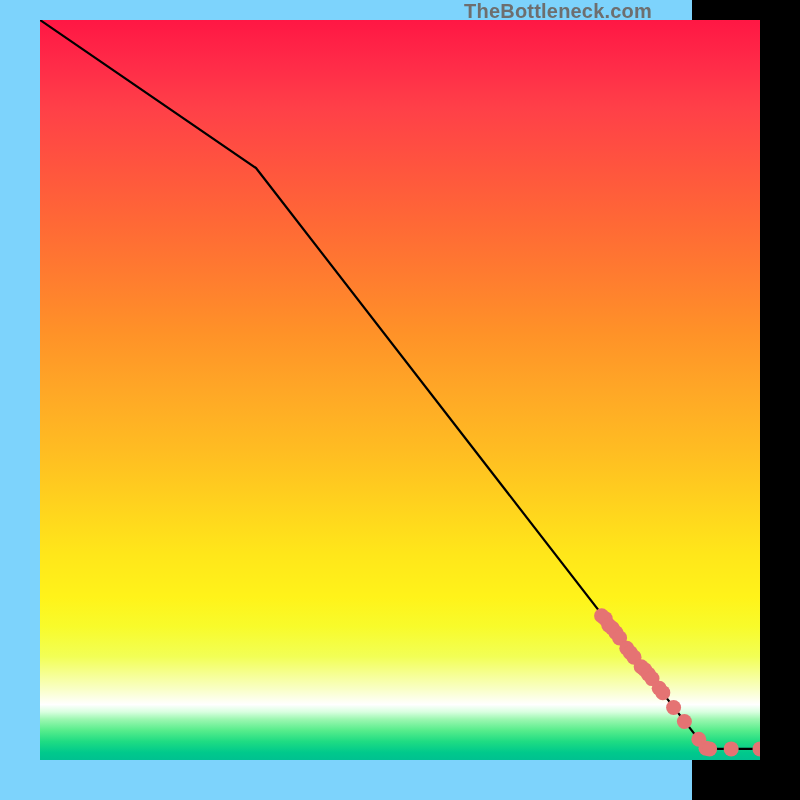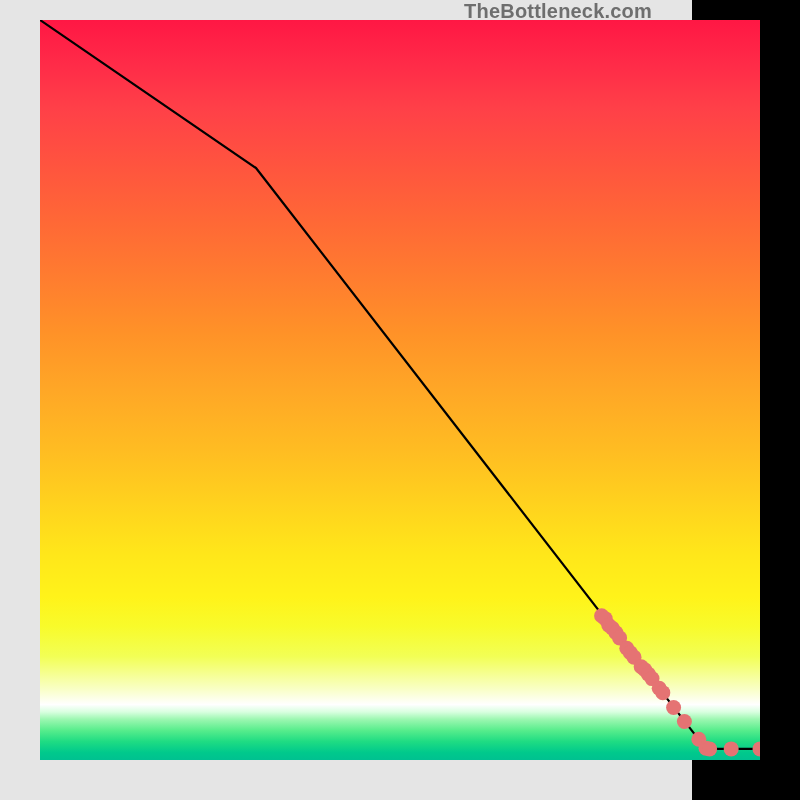--- a/index.html
+++ b/index.html
@@ -8,21 +8,21 @@
     width: 800px;
     height: 800px;
     overflow: hidden;
     font-family: Arial, Helvetica, sans-serif;
     background: #000;
   }
   .frame {
     position: relative;
     width: 692px;
     height: 800px;
-    background: #e5e5e5;
+    background: #7dd3fc;
   }
   .plot-area {
     position: absolute;
     left: 40px;
     top: 20px;
     width: 720px;
     height: 740px;
   }
   .gradient-fill {
     position: absolute;

